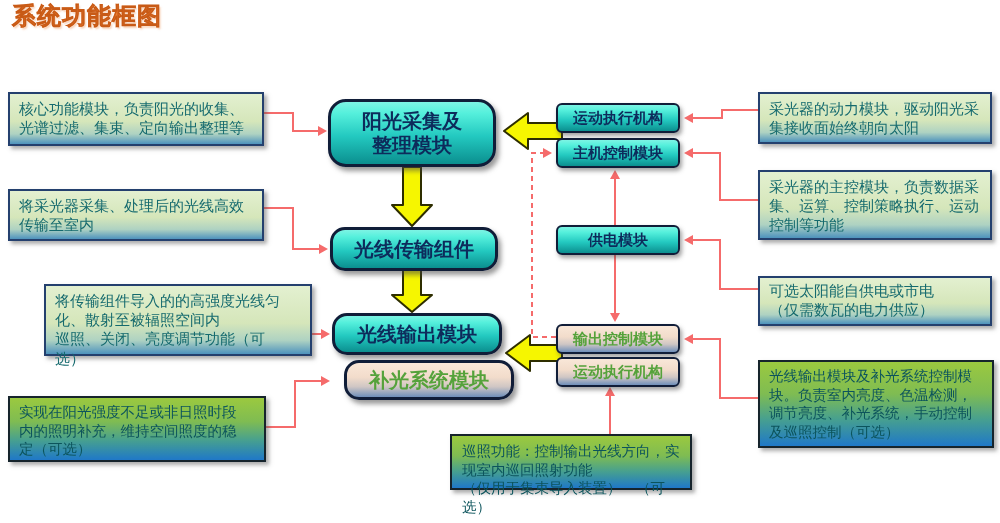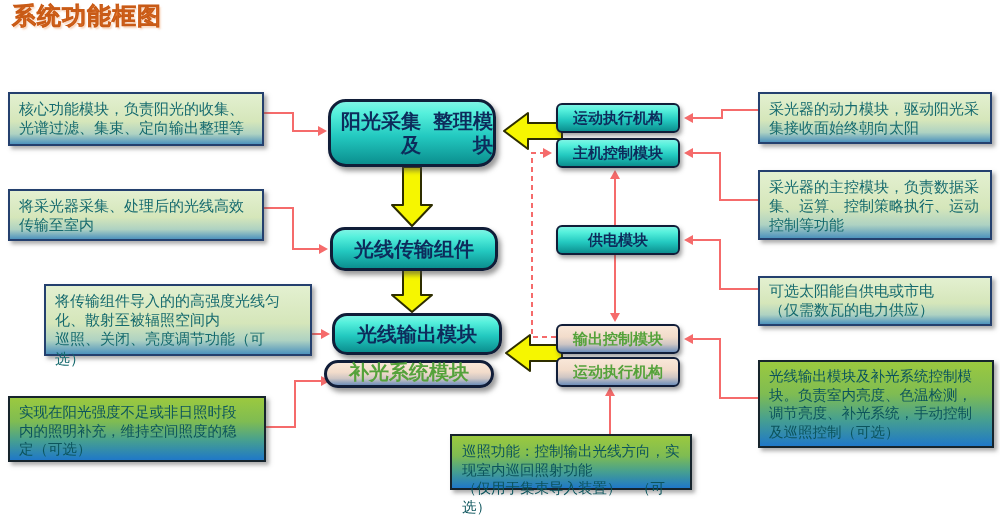--- a/index.html
+++ b/index.html
@@ -11,22 +11,22 @@
   .box{position:absolute;box-sizing:border-box;z-index:2;}
   .note{border:2px solid #24406e;color:var(--teal-text);font-size:15px;line-height:1.28;
         padding:5px 18px 5px 9px;box-shadow:3px 3px 4px rgba(90,90,90,.5);
         background:linear-gradient(180deg,var(--note-green-top) 0%,#d5e6ba 55%,#aed2c2 80%,var(--note-green-bottom) 100%);}
   .note div{display:block;}
   .r-note{padding:5px 8px 5px 9px;}
   .vivid{background:linear-gradient(180deg,var(--vivid-green-top) 0%,#7fbc52 38%,#47a08f 68%,var(--vivid-blue-bottom) 100%);
          border:2px solid #16242c;color:#0c545c;font-size:14.5px;}
   .cmod{border:3px solid #101d38;border-radius:15px;color:var(--navy-text);
         background:linear-gradient(180deg,#7df4e4 0%,var(--cyan-top) 18%,#23c9c0 55%,var(--cyan-bottom) 100%);
-        display:flex;flex-direction:row;align-items:center;justify-content:center;
-        font-weight:bold;font-size:20px;line-height:1.2;text-align:right;
+        display:flex;flex-direction:column;align-items:center;justify-content:center;
+        font-weight:bold;font-size:20px;line-height:1.2;text-align:left;
         box-shadow:3px 4px 5px rgba(70,70,70,.55);}
   .rc{border:2.5px solid #101d38;border-radius:6px;color:var(--navy-text);
       background:linear-gradient(180deg,#7df4e4 0%,var(--cyan-top) 20%,#23c9c0 58%,var(--cyan-bottom) 100%);
       display:flex;align-items:center;justify-content:center;font-weight:bold;font-size:15px;
       box-shadow:2px 3px 4px rgba(70,70,70,.5);}
   .pinkbg{background:linear-gradient(180deg,var(--pink-top) 0%,#f2dccb 42%,#cfc6c4 70%,var(--pink-bottom) 100%) !important;
           color:var(--green-text) !important;}
   #connectors{position:absolute;left:0;top:0;z-index:1;}
   .red{stroke:var(--connector-red);stroke-width:2;fill:none;}
   .dashed{stroke-dasharray:5,4;}
@@ -93,21 +93,21 @@
   <div class="box cmod" style="left:328px;top:99px;width:168px;height:68px;border-radius:18px;">
     <div>阳光采集及</div>
     <div>整理模块</div>
   </div>
   <div class="box cmod" style="left:330px;top:227px;width:168px;height:44px;">
     <div>光线传输组件</div>
   </div>
   <div class="box cmod" style="left:332px;top:313px;width:170px;height:42px;">
     <div>光线输出模块</div>
   </div>
-  <div class="box cmod pinkbg" style="left:324px;top:360px;width:170px;height:28px;font-family:Liberation Mono, monospace;">
+  <div class="box cmod pinkbg" style="left:344px;top:360px;width:170px;height:40px;">
     <div>补光系统模块</div>
   </div>
 
   <div class="box rc" style="left:556px;top:103px;width:124px;height:30px;">
     <div>运动执行机构</div>
   </div>
   <div class="box rc" style="left:556px;top:138px;width:124px;height:30px;">
     <div>主机控制模块</div>
   </div>
   <div class="box rc" style="left:556px;top:225px;width:124px;height:30px;">

